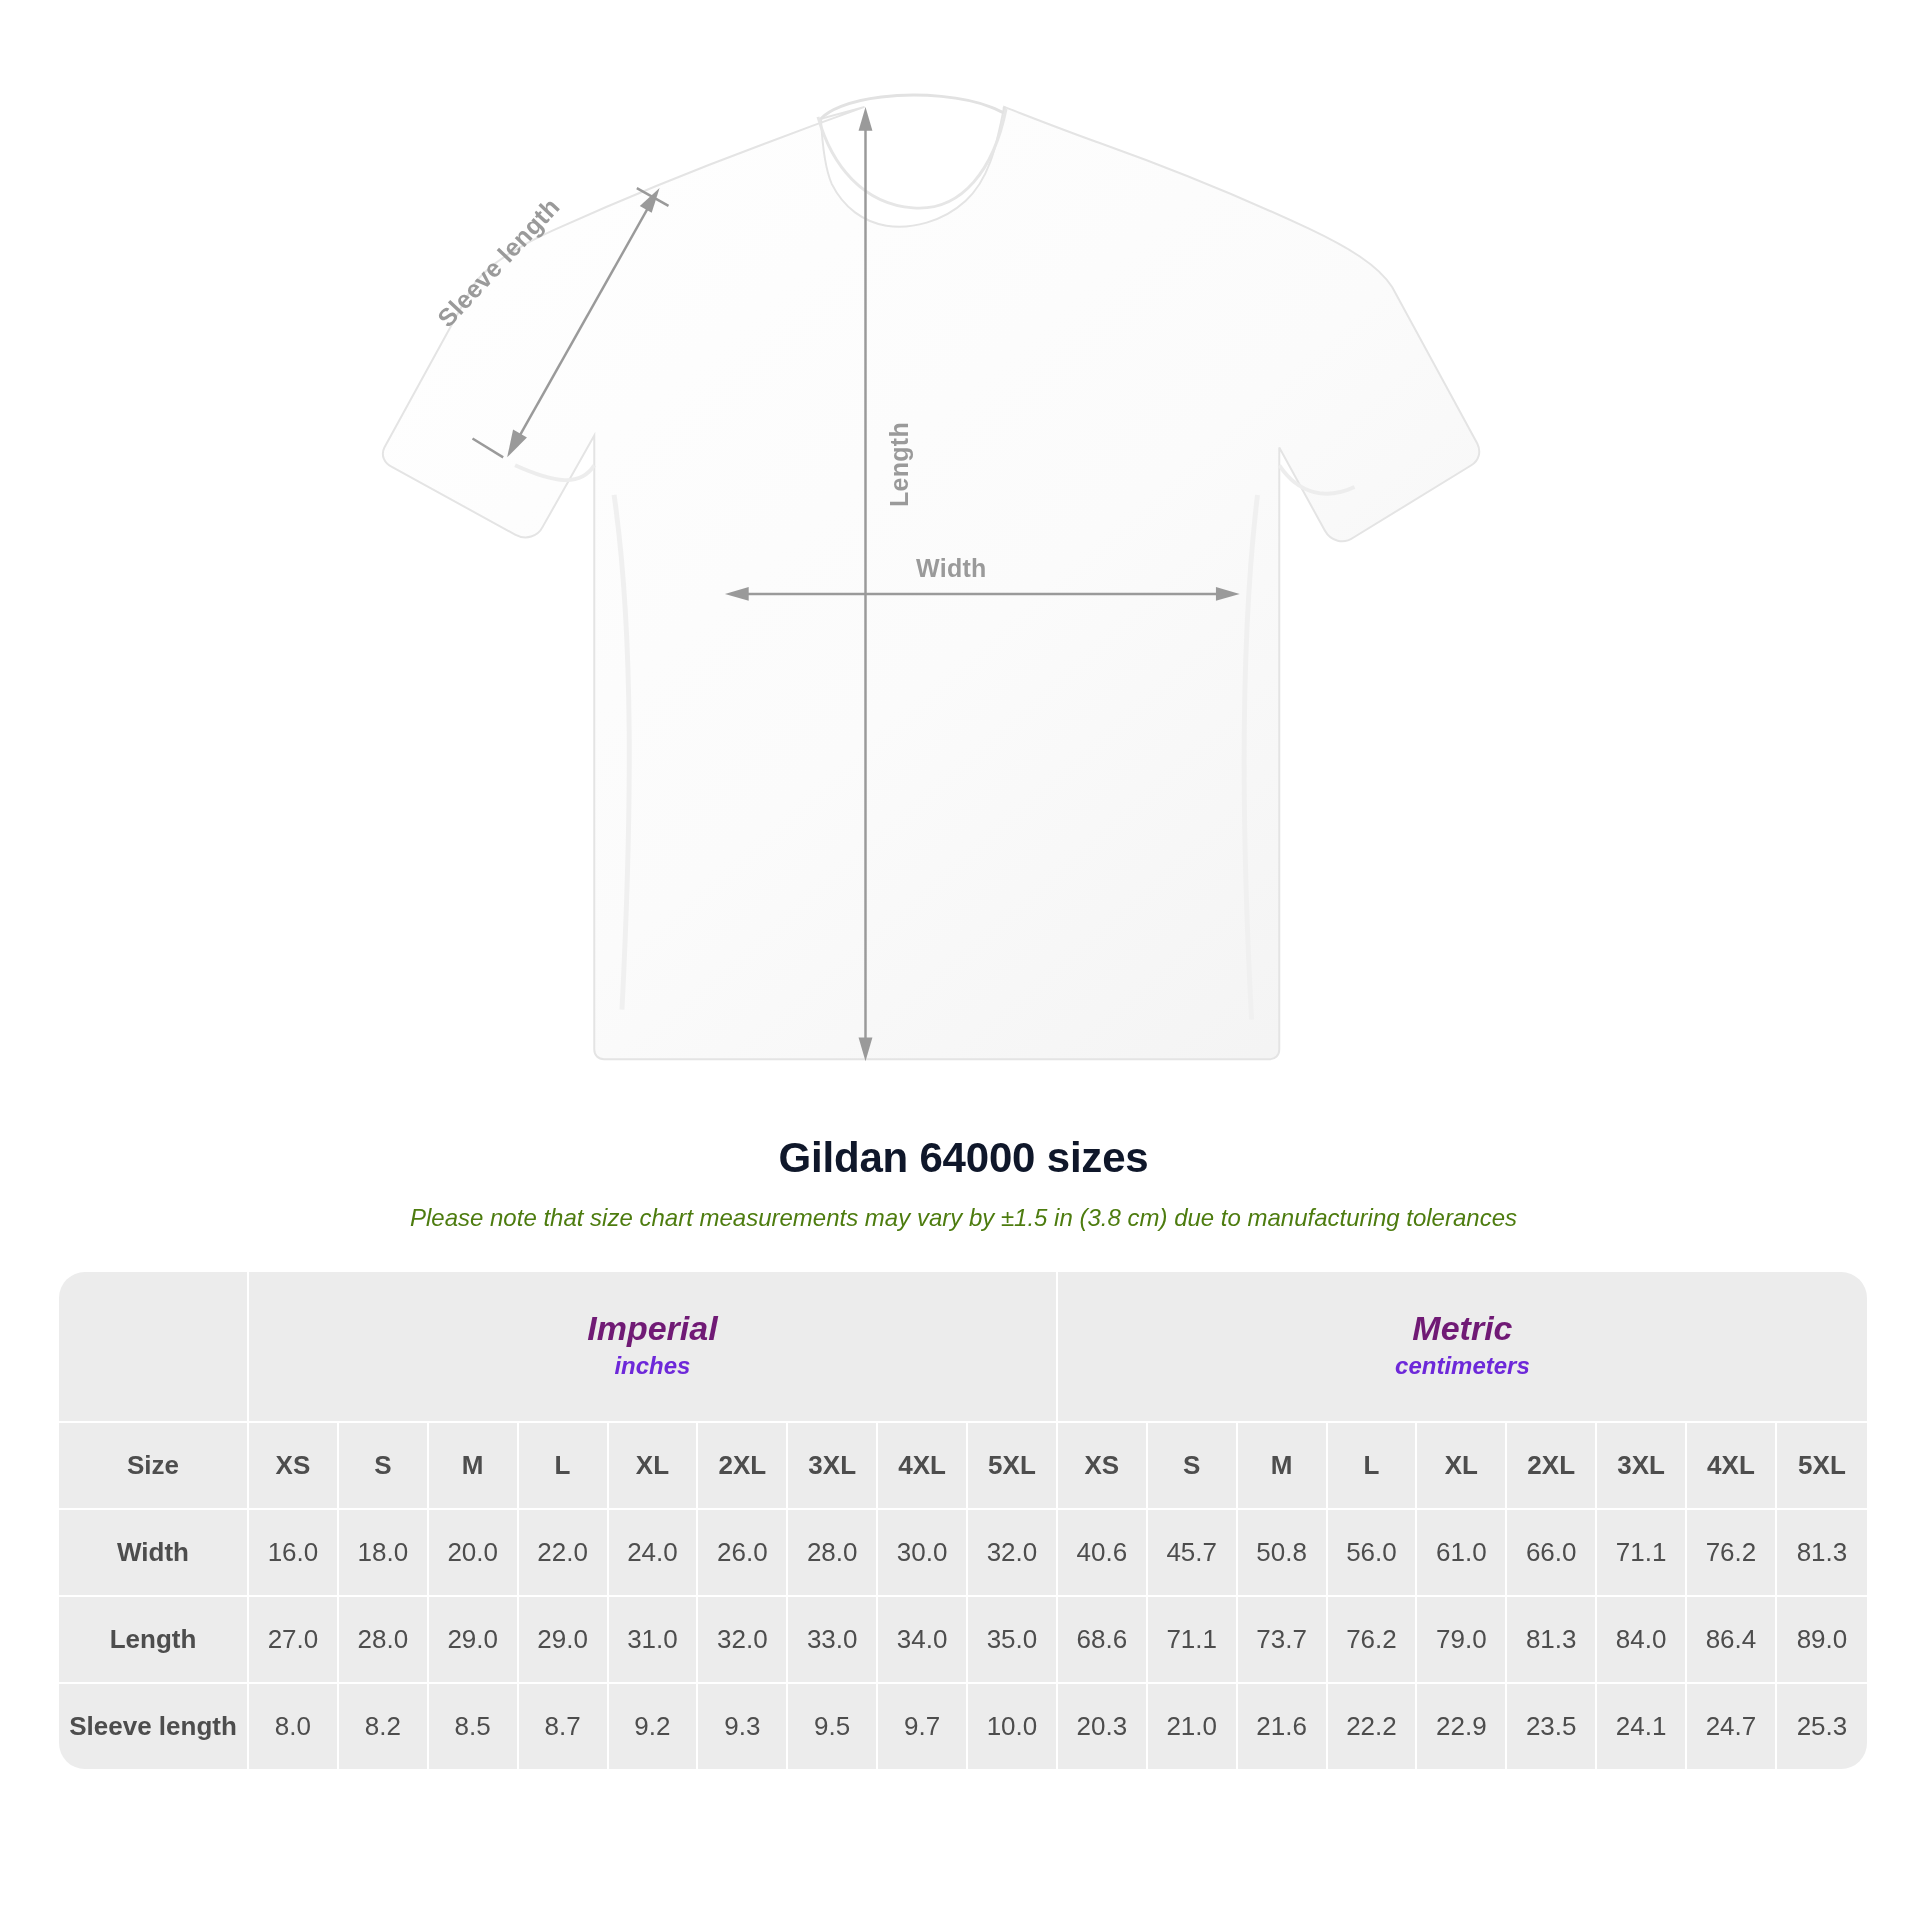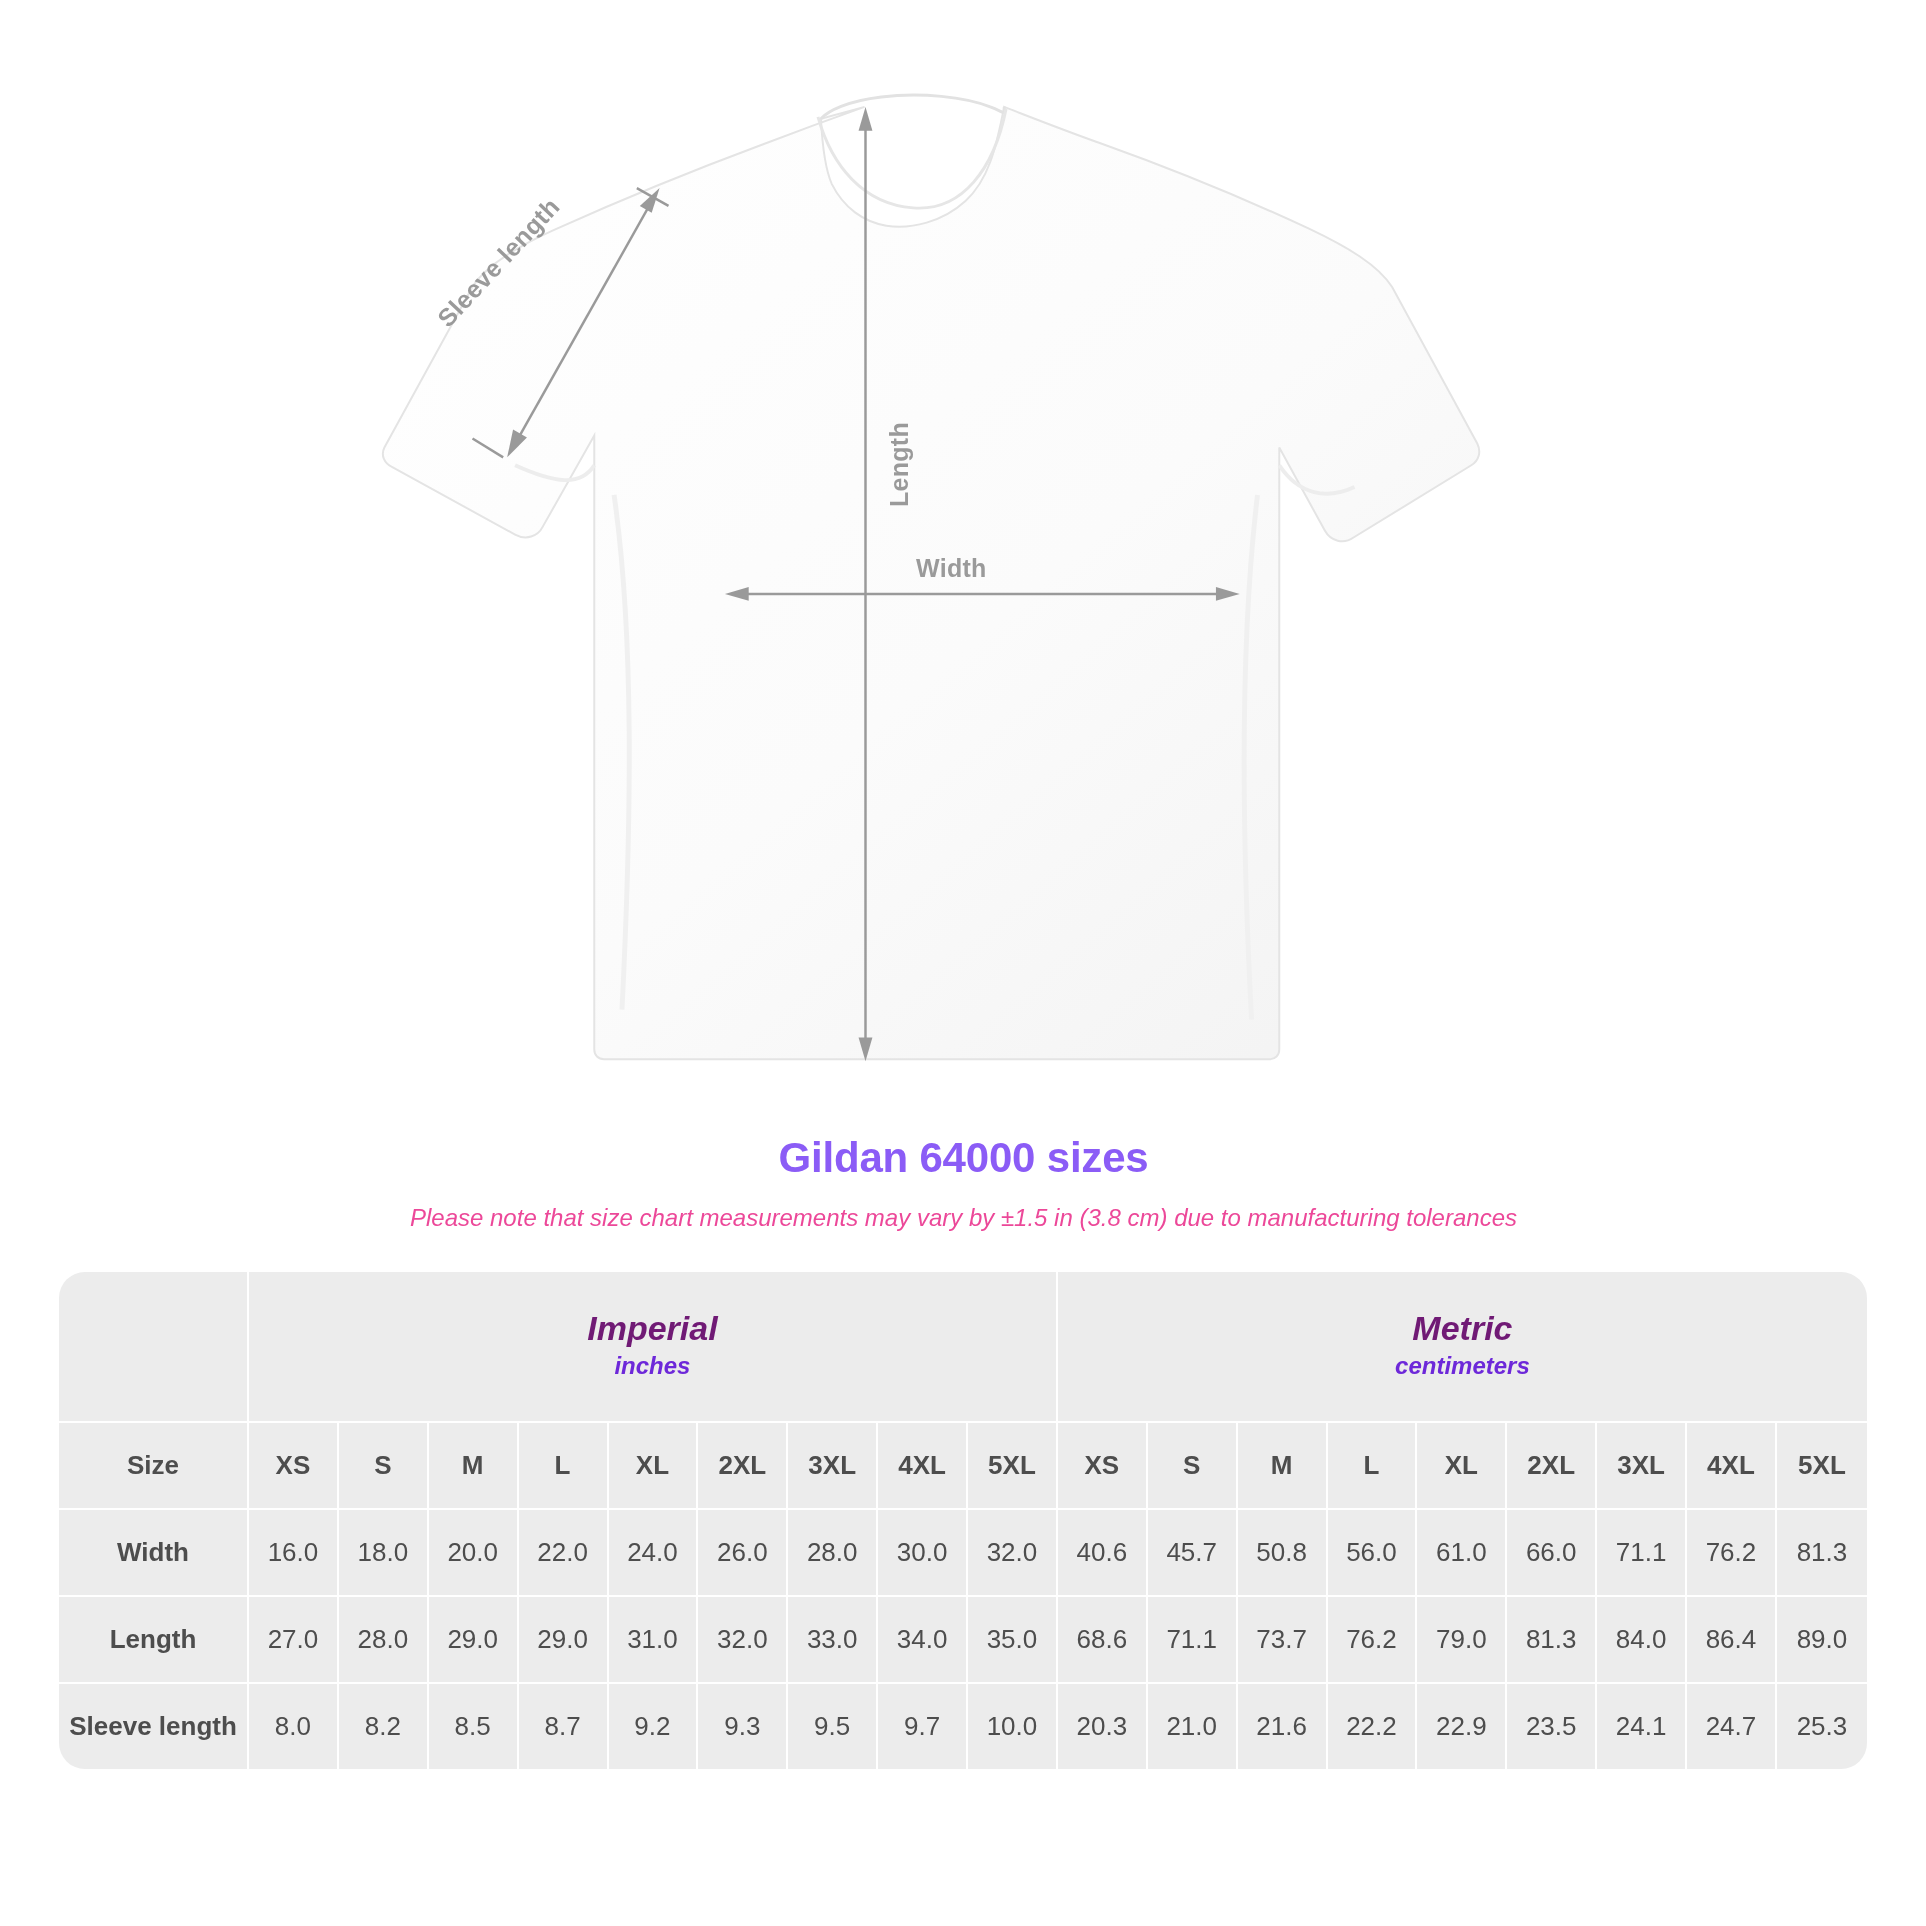--- a/index.html
+++ b/index.html
@@ -59,28 +59,28 @@
 
   
   .title-block {
     width: 100%;
     text-align: center;
     margin-top: 55px;
   }
   .chart-title {
     font-size: 42px;
     font-weight: bold;
-    color: #8b5cf6;
+    color: #0f172a;
     letter-spacing: -0.2px;
   }
   .chart-note {
     margin-top: 22px;
     font-size: 24px;
     font-style: italic;
-    color: #ec4899;
+    color: #4d7c0f;
   }
 
   
   .table-wrap {
     margin: 40px 59px 0 59px;
     width: 1808px;
   }
   table.size-table {
     width: 100%;
     border-collapse: separate;

